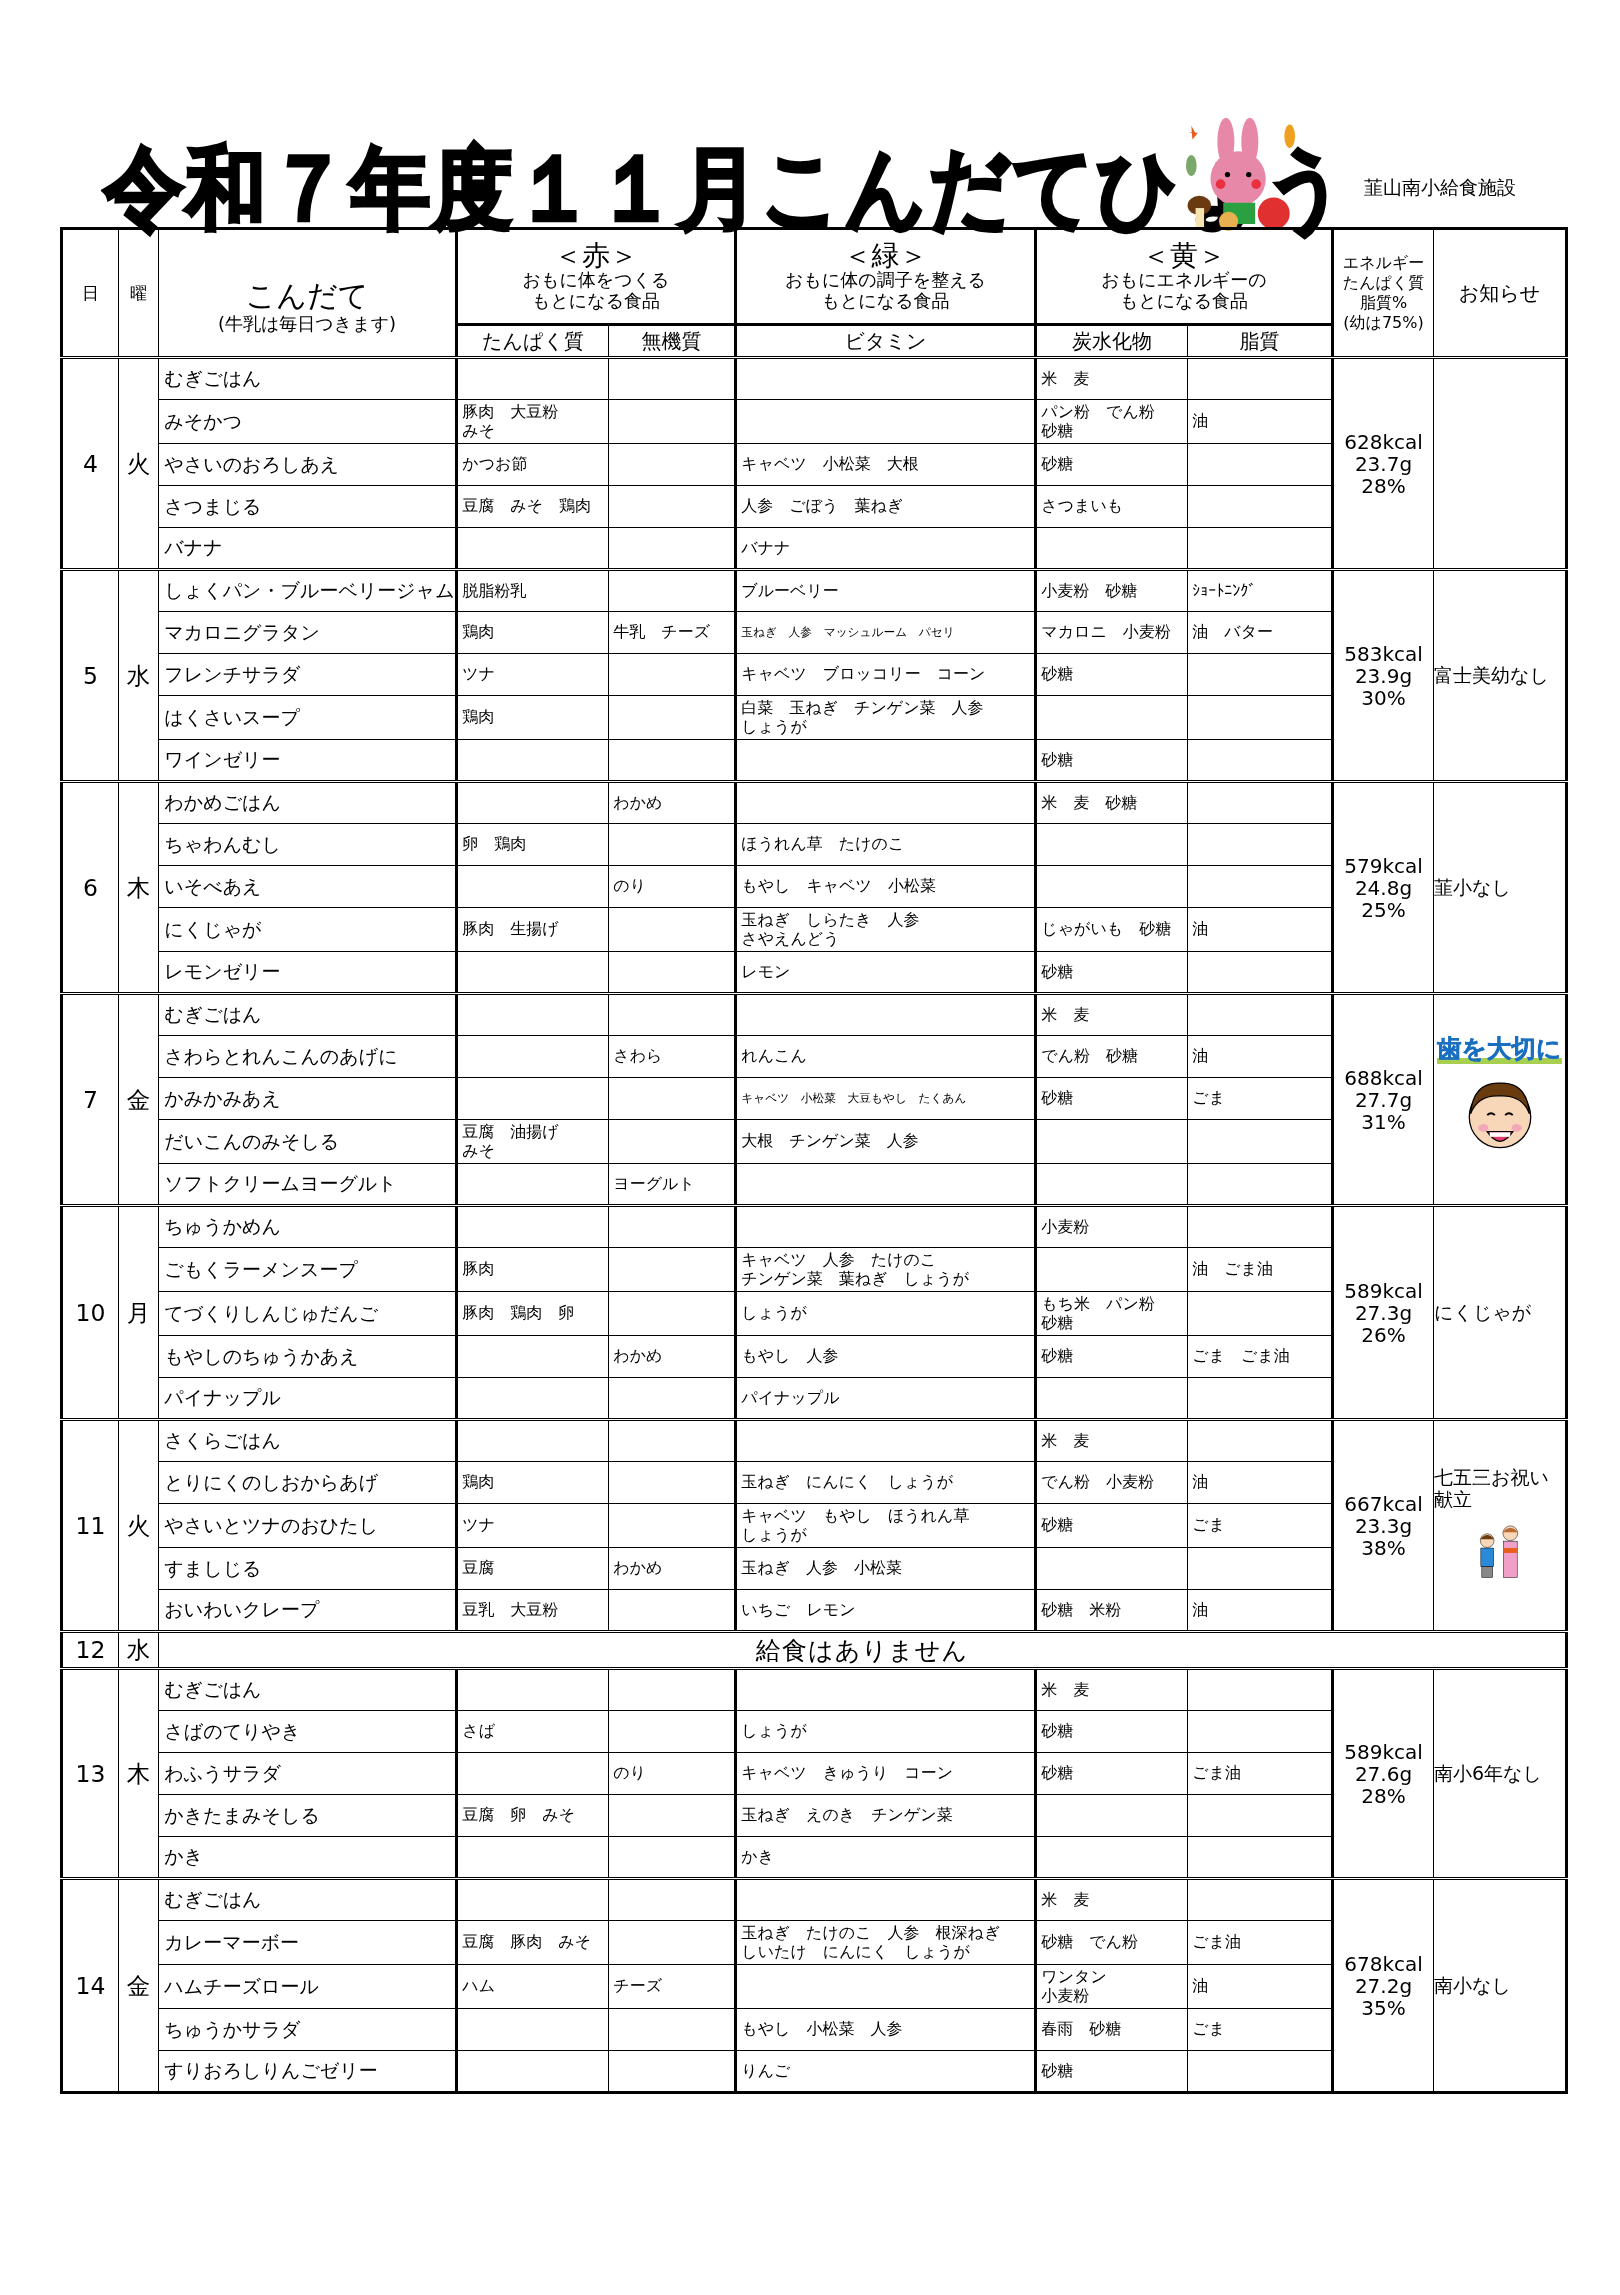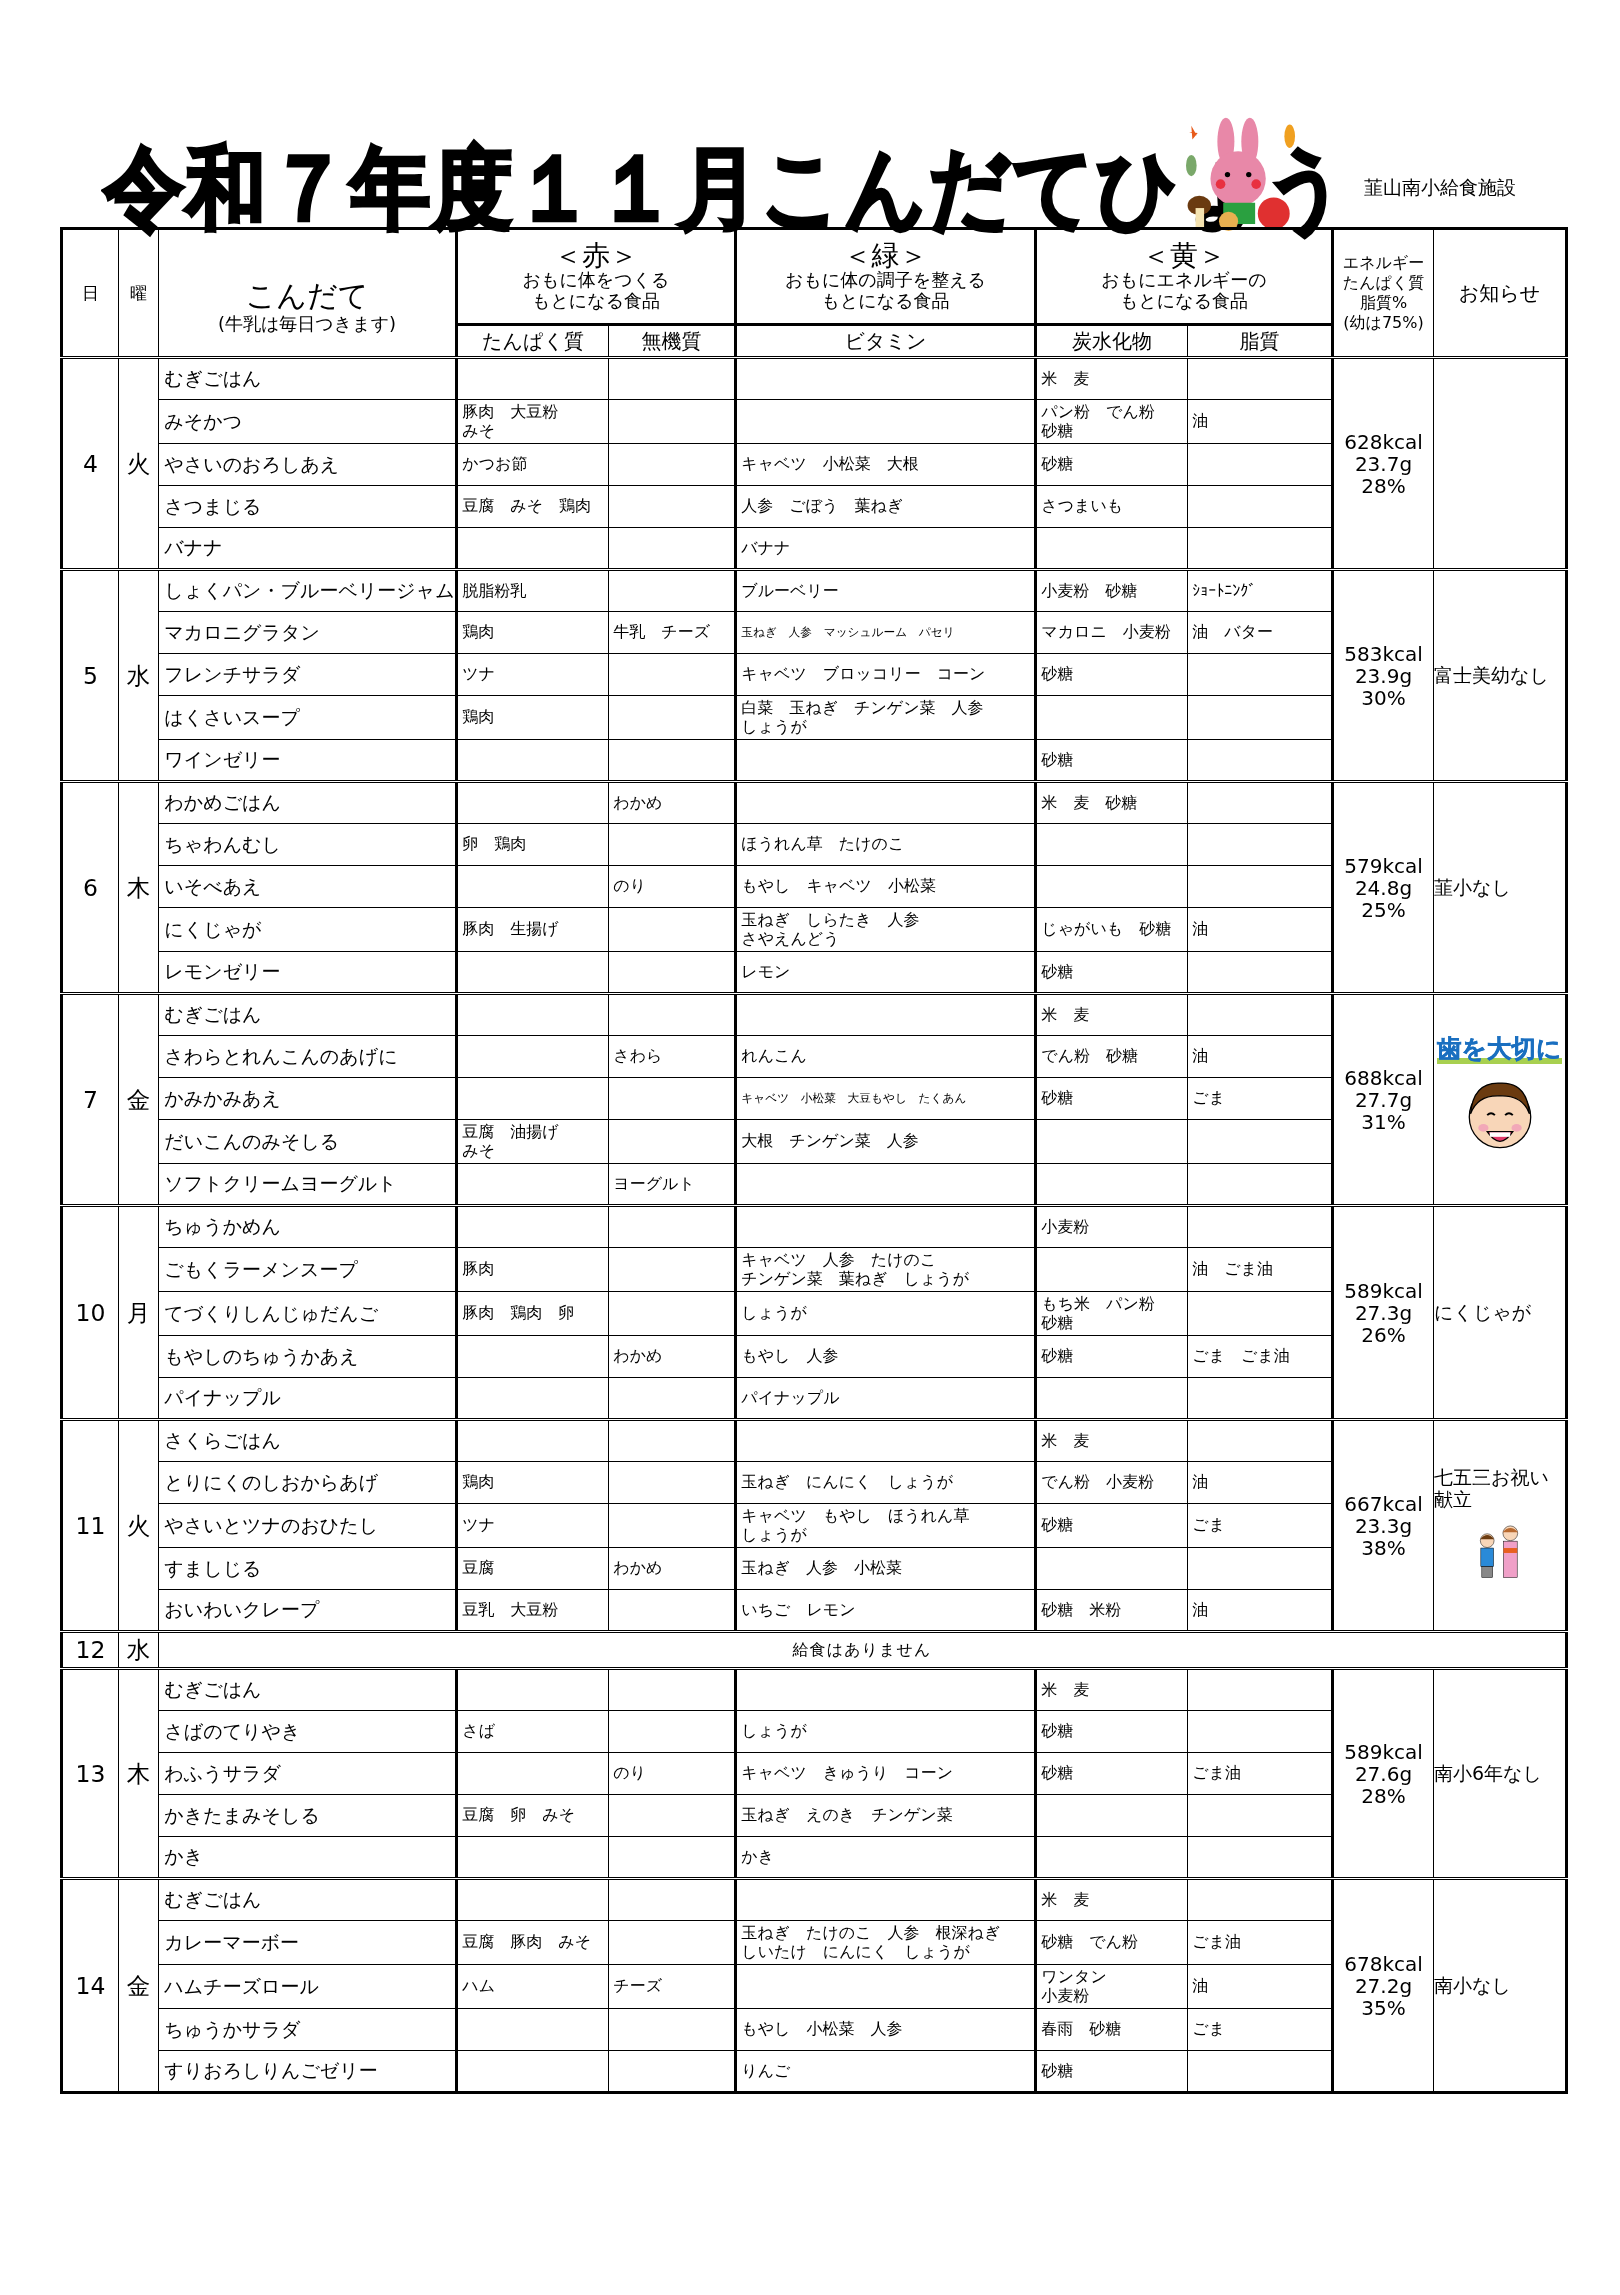--- a/index.html
+++ b/index.html
@@ -20,21 +20,21 @@
   .hdr .date-h{font-size:17px;}
   .thick-l{border-left:3.2px solid #000 !important;}
   .thick-b{border-bottom:3.2px solid #000 !important;}
   .day-sep td{border-top:3.7px double #000 !important;}
   td.date,td.dow{text-align:center;font-size:23.5px;vertical-align:middle;}
   td.dish{font-size:19px;padding-left:5.3px !important;white-space:nowrap;vertical-align:middle;}
   td.ing{font-size:16px;padding-left:4.3px !important;vertical-align:middle;line-height:1.15;}
   td.ing.tiny{font-size:11.7px;}
   td.energy{text-align:center;font-size:20px;line-height:1.1;vertical-align:middle;}
   td.notice{font-size:19px;line-height:1.2;vertical-align:middle;}
-  td.noschool{text-align:center;font-size:16px;letter-spacing:1.1px;vertical-align:middle;margin-left:45px;}
+  td.noschool{text-align:center;font-size:25px;letter-spacing:1.1px;vertical-align:middle;margin-left:45px;}
   tr.r{height:42px;}
   tr.r2{height:44px;}
   .ill{display:block;margin:5.3px auto 0;}
 </style>
 </head>
 <body>
 
 <div class="title">令和７年度１１月こんだてひょう</div>
 
 <svg class="mascot" viewBox="0 0 260 220">

